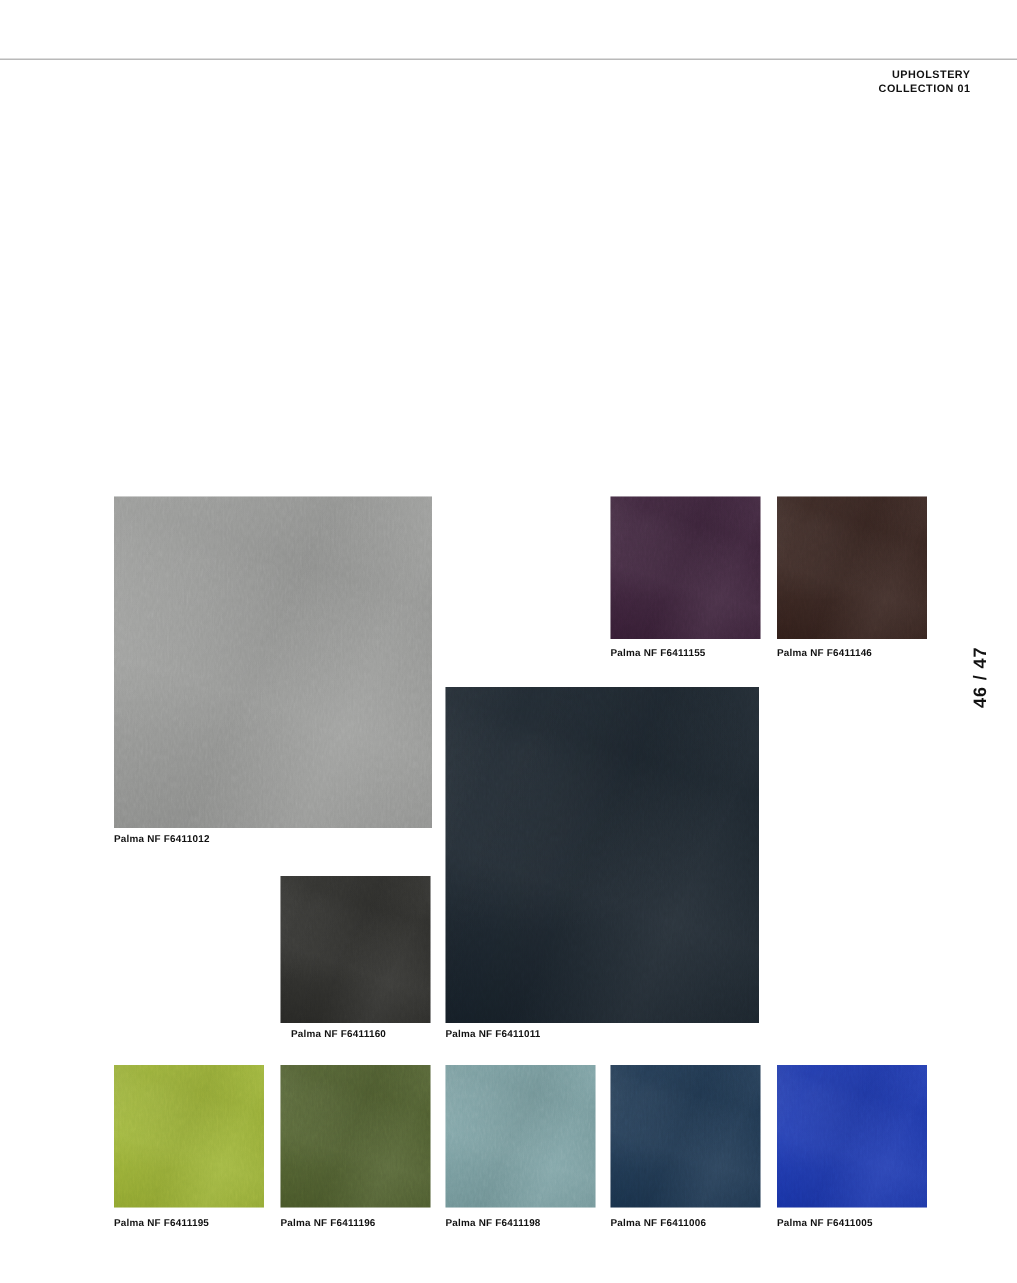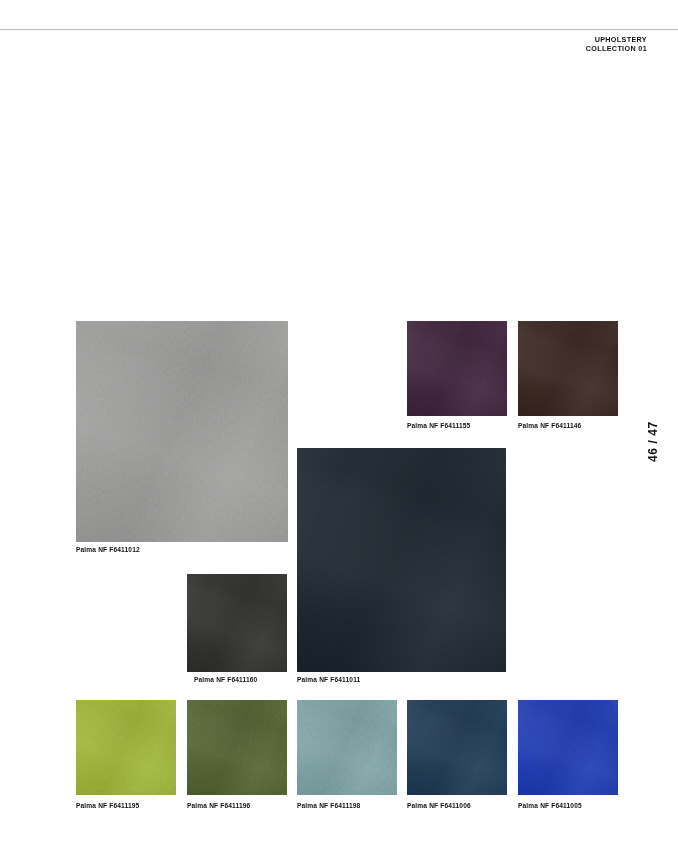--- a/index.html
+++ b/index.html
@@ -11,20 +11,21 @@
     height: 855px;
     background: #ffffff;
     font-family: "Liberation Sans", sans-serif;
     position: relative;
     overflow: hidden;
   }
 
   .page {
     position: absolute;
     inset: 0;
+    margin-top: 10px;
   }
 
   
   .header-rule {
     position: absolute;
     left: 0;
     top: 29px;
     width: 678px;
     height: 1px;
     background: #b9b9b9;

